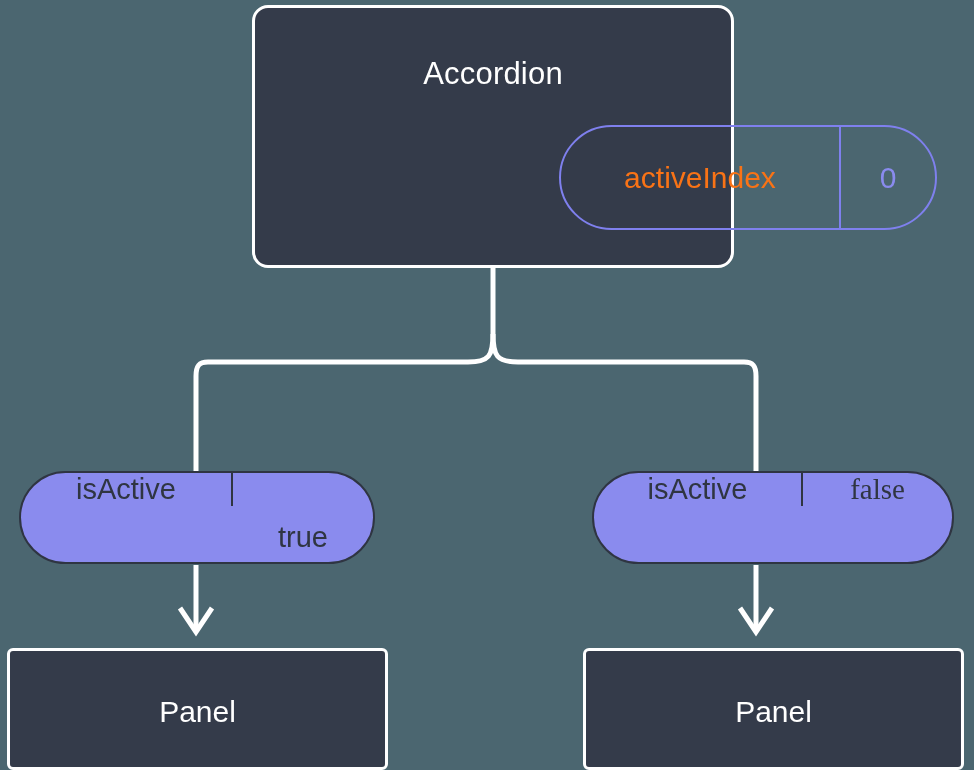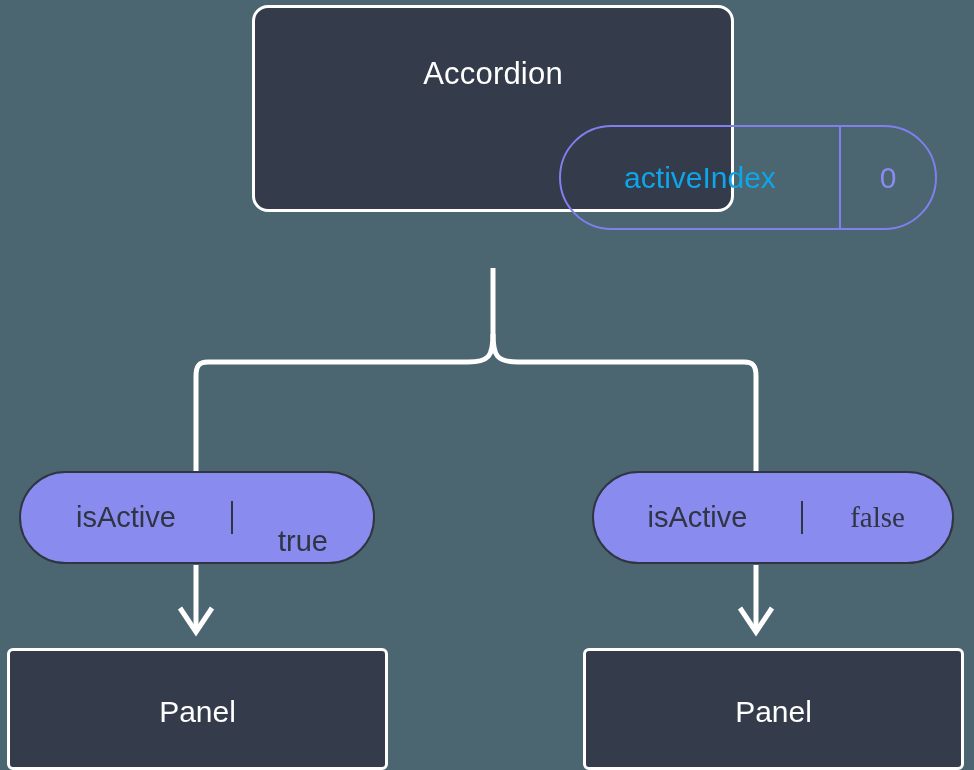--- a/index.html
+++ b/index.html
@@ -35,21 +35,21 @@
     background: #343b4a;
     border: 3px solid #ffffff;
     border-radius: 6px;
     box-sizing: border-box;
   }
 
   .accordion-card {
     left: 252px;
     top: 5px;
     width: 482px;
-    height: 207px;
+    height: 263px;
     border-radius: 16px;
   }
 
   .card-title {
     position: absolute;
     left: 0;
     right: 0;
     top: 48px;
     text-align: center;
     color: #ffffff;
@@ -68,21 +68,21 @@
     border-radius: 53px;
     box-sizing: border-box;
     display: flex;
     align-items: stretch;
   }
   .state-pill .key {
     flex: 0 0 280px;
     display: flex;
     align-items: center;
     justify-content: center;
-    color: #0ea5e9;
+    color: #f97316;
     font-size: 30px;
     border-right: 2px solid #7f80ee;
     box-sizing: border-box;
   }
   .state-pill .val {
     flex: 1 1 auto;
     display: flex;
     align-items: center;
     justify-content: center;
     color: #8a8bee;
@@ -91,21 +91,21 @@
 
   
   .prop-pill {
     position: absolute;
     height: 93px;
     background: #8a8bee;
     border: 2px solid #2f3542;
     border-radius: 48px;
     box-sizing: border-box;
     display: flex;
-    align-items: center;
+    align-items: flex-start;
     overflow: hidden;
   }
   .prop-pill .key,
   .prop-pill .val {
     display: flex;
     align-items: center;
     justify-content: center;
     color: #2f3542;
     font-size: 29px;
   }

